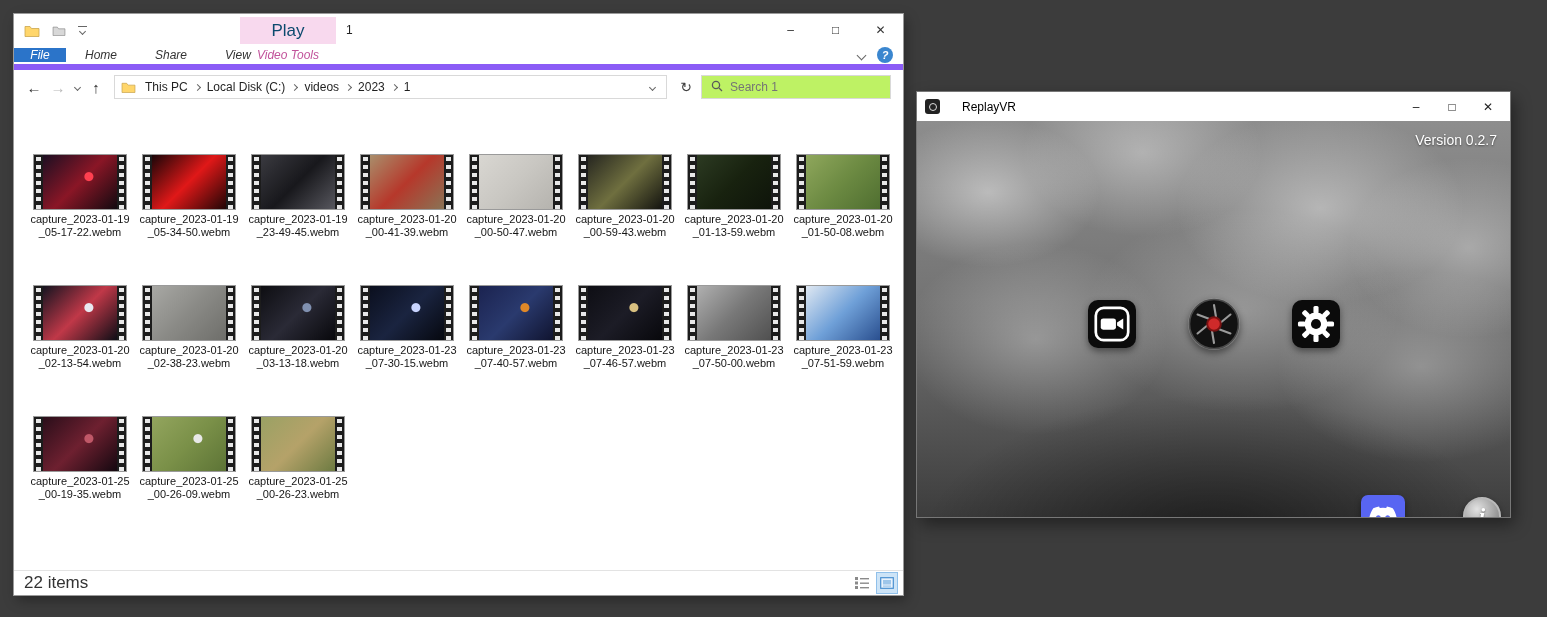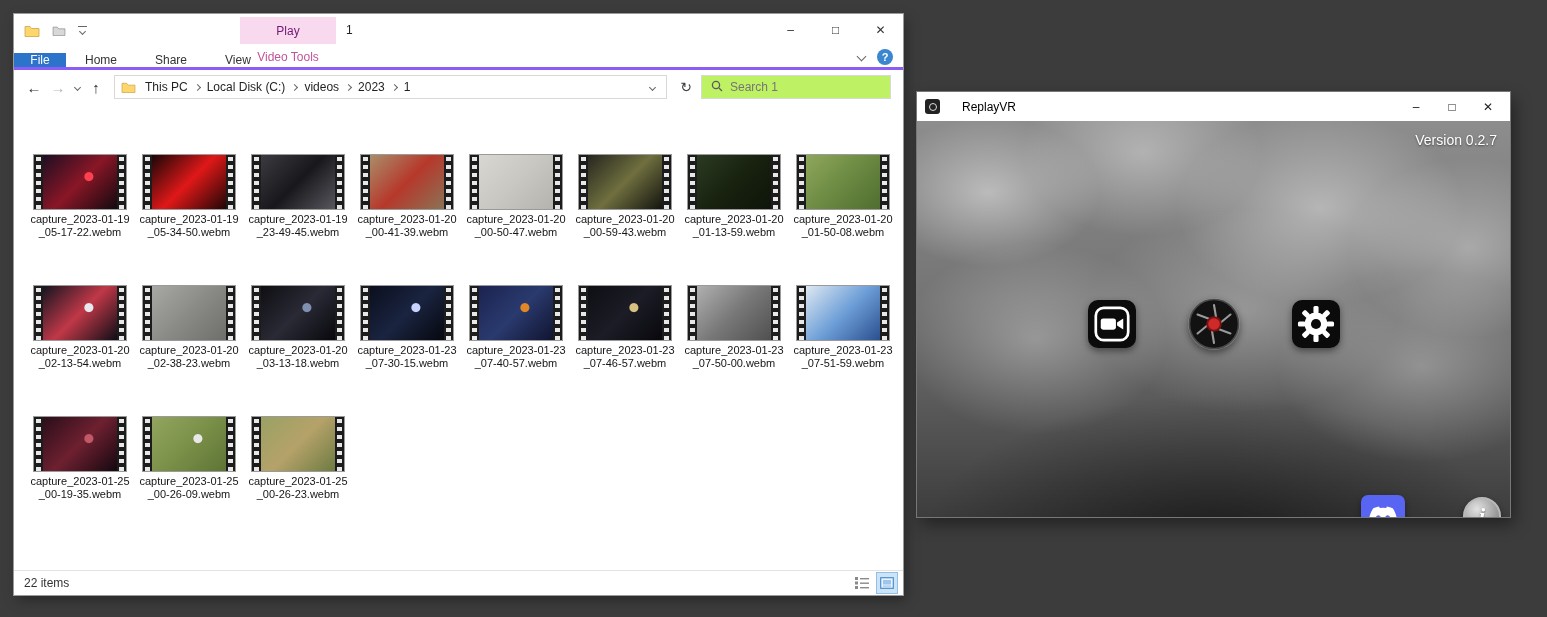--- a/index.html
+++ b/index.html
@@ -20,27 +20,27 @@
   .titlebar { height:32px; position:relative; display:flex; align-items:center; background:#fff; flex:0 0 auto; }
   .qat { display:flex; align-items:center; gap:12px; padding-left:10px; }
   .qat-icon { display:flex; align-items:center; }
   .chev { width:7px; height:7px; border-right:1.5px solid #666; border-bottom:1.5px solid #666; transform:rotate(45deg); display:inline-block; }
   .chev.small { width:5px; height:5px; }
   .qat-caret { display:flex; flex-direction:column; align-items:center; }
   .qat-caret .bar { width:9px; height:1.5px; background:#666; margin-bottom:2px; }
   .play-tab {
     position:absolute; left:226px; top:3px; width:96px; height:27px;
     background:#f8d9ee; display:flex; align-items:center; justify-content:center;
-    font-size:12px; color:#701a75;
+    font-size:17px; color:#0c4a6e;
   }
   .win-title { position:absolute; left:332px; top:9px; font-size:12px; color:#222; }
   .win-controls { position:absolute; right:0; top:0; height:100%; display:flex; }
   .win-btn { width:45px; height:100%; display:flex; align-items:center; justify-content:center; font-size:12px; color:#333; cursor:default; }
 
-  .menubar { height:24px; position:relative; display:flex; align-items:flex-end; border-bottom:3px solid #8b5cf6; flex:0 0 auto; }
+  .menubar { height:24px; position:relative; display:flex; align-items:center; border-bottom:6px solid #8b5cf6; flex:0 0 auto;font-style:italic; }
   .file-tab { width:52px; background:#2b74c9; color:#fff; display:flex; align-items:center; justify-content:center; font-size:12px; }
   .menu-item { padding:0 19px; display:flex; align-items:center; font-size:12px; color:#333; }
   .videotools { position:absolute; left:226px; top:0; width:96px; height:100%; display:flex; align-items:center; justify-content:center; font-size:12px; color:#c2539b; }
   .ribbon-right { position:absolute; right:10px; top:0; height:100%; display:flex; align-items:center; gap:12px; }
   .help-btn { width:16px; height:16px; border-radius:50%; background:#3a86cf; color:#fff; font-size:11px; font-weight:bold; display:flex; align-items:center; justify-content:center; }
 
   .navbar { height:34px; display:flex; align-items:center; padding:0 12px 0 8px; flex:0 0 auto; }
   .nav-btn { width:24px; text-align:center; font-size:15px; color:#2f2f2f; flex:0 0 auto; }
   .nav-btn.disabled { color:#b8b8b8; }
   .nav-chevwrap { width:14px; display:flex; justify-content:center; flex:0 0 auto; }
@@ -58,21 +58,21 @@
 
   .content { flex:1; position:relative; overflow:hidden; background:#fff; }
   .file-grid { position:absolute; left:16px; top:50px; display:grid; grid-template-columns:repeat(8,100px); column-gap:9px; row-gap:47px; align-items:start; }
   .file-item { width:100px; display:flex; flex-direction:column; align-items:center; }
   .thumb { width:94px; height:56px; border:1px solid #9a9a9a; background:#1c1c1c; display:flex; }
   .film-edge { width:9px; flex:0 0 auto; border-left:2px solid #1c1c1c; border-right:2px solid #1c1c1c;
     background:repeating-linear-gradient(to bottom, #1c1c1c 0 2px, #e8e8e8 2px 6px, #1c1c1c 6px 8px); }
   .thumb-img { flex:1; }
   .file-name { margin-top:3px; font-size:11px; line-height:12.5px; text-align:center; color:#151515; word-break:break-all; width:100px; }
 
-  .statusbar { height:25px; border-top:1px solid #e3e3e3; display:flex; align-items:center; padding:0 10px; font-size:12px; color:#333; position:relative; flex:0 0 auto; }
+  .statusbar { height:25px; border-top:1px solid #e3e3e3; display:flex; align-items:center; padding:0 10px; font-size:17px; color:#333; position:relative; flex:0 0 auto; }
   .view-toggles { position:absolute; right:6px; top:2px; display:flex; gap:5px; }
   .view-btn { width:20px; height:20px; display:flex; align-items:center; justify-content:center; }
   .view-btn.active { background:#cde4f7; outline:1px solid #90c0ea; }
 
   
   .replay {
     position:absolute; left:917px; top:92px; width:593px; height:425px;
     background:#fff; display:flex; flex-direction:column;
     box-shadow:0 0 0 1px #777, 4px 7px 16px rgba(0,0,0,.45);
   }

